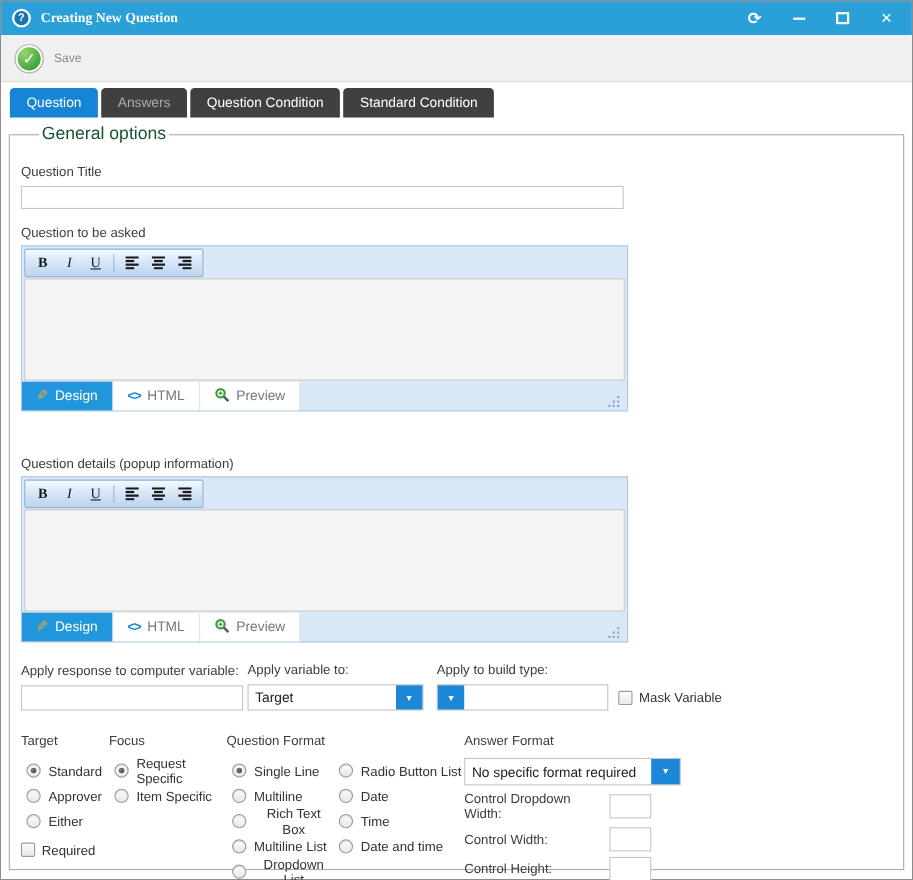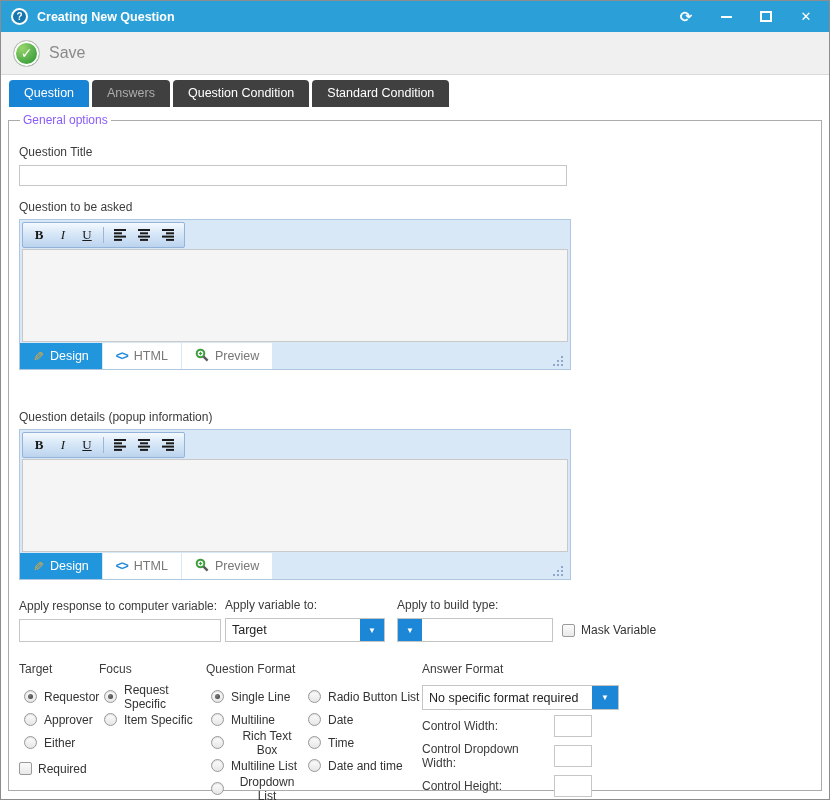--- a/index.html
+++ b/index.html
@@ -5,47 +5,47 @@
   * { margin:0; padding:0; box-sizing:border-box; }
   html,body { width:830px; height:800px; }
   body { font-family:"Liberation Sans","DejaVu Sans",sans-serif; font-size:12px; color:#333; background:#fff; }
 
   .window { width:830px; height:800px; border:1px solid #8c8c8c; background:#fff; display:flex; flex-direction:column; }
 
   
   .titlebar { height:31px; background:#2BA0D8; display:flex; align-items:center; padding:0 10px; flex:none; }
   .help-badge { width:17px; height:17px; border-radius:50%; background:#1577AE; border:2px solid #fff;
     color:#fff; font-size:10px; font-weight:bold; display:flex; align-items:center; justify-content:center; flex:none; }
-  .title-text { color:#fff; font-weight:bold; font-size:12.5px; margin-left:9px; }
+  .title-text { color:#fff; font-weight:bold; font-size:12.5px; margin-left:9px;font-family:Liberation Serif, serif; }
   .titlebar .spacer { flex:1; }
   .winbtn { width:26px; height:22px; display:flex; align-items:center; justify-content:center; color:#fff; margin-left:14px; cursor:default; }
   .winbtn.refresh { font-size:15px; font-weight:bold; }
   .glyph-min { width:11px; height:2px; background:#fff; display:block; }
   .glyph-max { width:12px; height:11px; border:2px solid #fff; display:block; }
   .winbtn.close { font-size:13px; font-weight:bold; }
 
   
   .toolbar { height:43px; background:#F0F0F0; border-bottom:1px solid #DADADA; display:flex; align-items:center; padding:0 12px; flex:none; }
   .save-btn { display:flex; align-items:center; gap:9px; cursor:default; }
   .save-circle { width:27px; height:27px; border-radius:50%; border:1px solid #BDBDBD;
     background:radial-gradient(circle at 32% 28%, #8FD068 8%, #49A843 60%, #2F8F33 100%);
     box-shadow:inset 0 0 0 2px #fff; display:flex; align-items:center; justify-content:center;
     color:#fff; font-size:14px; font-weight:bold; }
-  .save-label { color:#8a8a8a; font-size:16px; }
+  .save-label { color:#8a8a8a; font-size:11px; }
 
   
   .tabbar { background:#fff; padding:5px 0 0 8px; display:flex; gap:3px; flex:none; }
   .tab { padding:6px 15px 7px; border-radius:4px 4px 0 0; background:#404040; color:#fff; font-size:12.5px; cursor:default; }
   .tab.active { background:#1884D5; }
   .tab.disabled { color:#ABABAB; }
 
   
   .main { flex:1; background:#fff; padding:6px 7px 8px; }
   fieldset.general { border:1px solid #ABABAB; height:678px; padding:4px 10px 0; }
-  fieldset.general legend { font-size:12px; color:#8b5cf6; padding:0 3px; margin-left:1px; }
+  fieldset.general legend { font-size:16px; color:#14532d; padding:0 3px; margin-left:16px; }
 
   .field-label { color:#3c3c3c; margin-top:14px; }
   .text-input { display:block; width:548px; height:21px; border:1px solid #C6C6C6; background:#fff; margin-top:6px;
     font-family:inherit; font-size:12px; padding:0 5px; outline:none; }
 
   
   .editor { width:552px; margin-top:5px; background:#D9E8F7; border:1px solid #AFC7E0; }
   .rt-toolbar { height:28px; padding:2px 2px 0 2px; display:flex; }
   .rt-group { display:flex; align-items:center; gap:2px; padding:1px 5px; border:1px solid #93B3DA; border-radius:2px;
     background:linear-gradient(#F4F9FE, #D7E7F8 45%, #BCD4EE); }
@@ -306,21 +306,21 @@
           <span>Mask Variable</span>
         </div>
       </div>
 
       <div class="options">
 
         <div class="col-target">
           <div class="col-head">Target</div>
           <div class="radio-row">
             <span class="radio checked"></span>
-            <span>Requestor</span>
+            <span>Standard</span>
           </div>
           <div class="radio-row">
             <span class="radio"></span>
             <span>Approver</span>
           </div>
           <div class="radio-row">
             <span class="radio"></span>
             <span>Either</span>
           </div>
           <div class="check-row">
@@ -388,25 +388,25 @@
           </div>
         </div>
 
         <div class="col-answer">
           <div class="col-head">Answer Format</div>
           <div class="dropdown dd-answer">
             <span class="value">No specific format required</span>
             <span class="dd-btn">▼</span>
           </div>
           <div class="ctl-row">
+            <span class="lbl">Control Dropdown Width:</span>
+            <input class="ctl-input" type="text" value="" style="">
+          </div>
+          <div class="ctl-row">
             <span class="lbl">Control Width:</span>
-            <input class="ctl-input" type="text" value="" style="">
-          </div>
-          <div class="ctl-row">
-            <span class="lbl">Control Dropdown Width:</span>
             <input class="ctl-input" type="text" value="" style="">
           </div>
           <div class="ctl-row">
             <span class="lbl">Control Height:</span>
             <input class="ctl-input" type="text" value="" style="">
           </div>
         </div>
 
       </div>
     </fieldset>

